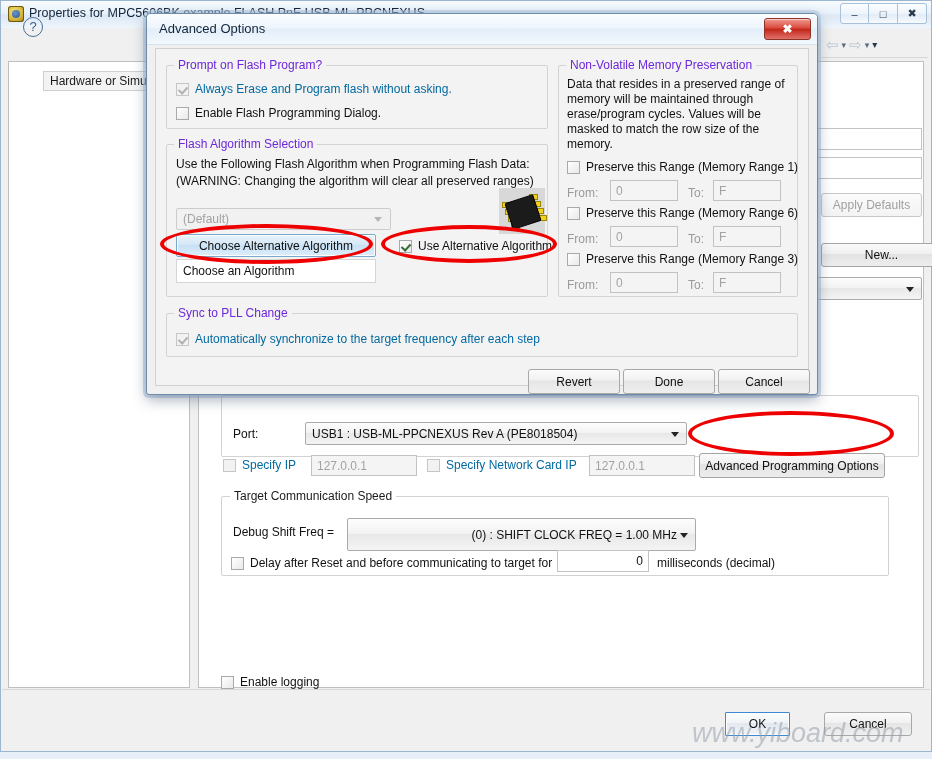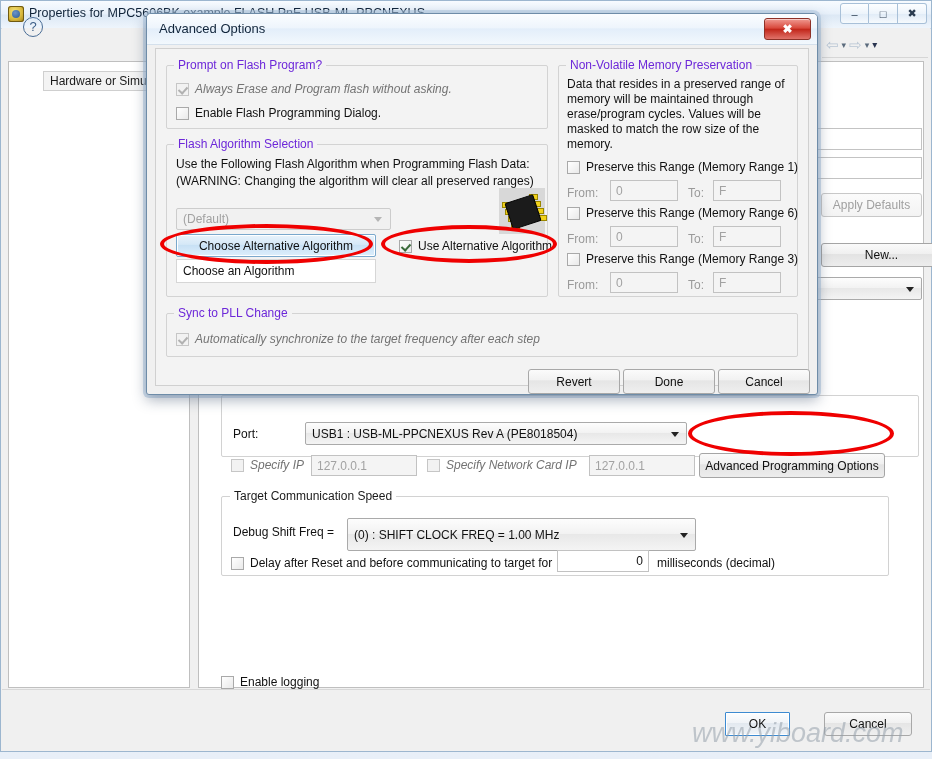--- a/index.html
+++ b/index.html
@@ -142,21 +142,21 @@
   .cbx.dis { border-color: #c6c6c6; background: #f2f2f2; }
   .cbx.chk:after {
     content:""; position:absolute; left:3px; top:1px; width:4px; height:7px;
     border: solid #3a6a3a; border-width: 0 2px 2px 0; transform: rotate(42deg);
   }
   .cbx.chk.dis:after { border-color: #b1b1b1; }
 
   .cbx-row { position: absolute; display: flex; align-items: center; gap: 6px; }
   .cbx-row .cbx { position: relative; flex: 0 0 auto; }
   .cbx-row .t { font-size: 12px; color: #111; white-space: nowrap; }
-  .cbx-row .t.dim { color: #737373; font-style: italic; }
+  .cbx-row .t.dim { color: #0369a1; }
 
   
   .bg-bottom {
     position: absolute; left: 0; right: 0; bottom: 0; height: 60px;
     border-top: 1px solid #d8d8d8; background: #f0f0f0;
   }
   .help-icon {
     position: absolute; left: 22px; top: 16px; width: 20px; height: 20px;
     border: 1.6px solid #4a6d96; border-radius: 50%;
     color: #3c5f88; font-size: 13px; text-align: center; line-height: 18px;
@@ -324,39 +324,39 @@
         <div class="mp-combo" style="left:600px; top:215px; width:123px; height:23px;">
           <span class="cv"></span>
         </div>
 
         <div class="gbox" style="left:22px; top:333px; width:698px; height:62px;"></div>
         <div class="lbl" style="left:34px; top:365px;">Port:</div>
         <div class="mp-combo" style="left:106px; top:360px; width:382px; height:23px;">
           <span class="cv">USB1 : USB-ML-PPCNEXUS Rev A (PE8018504)</span>
         </div>
 
-        <div class="cbx-row" style="left:32px; top:396px;">
+        <div class="cbx-row" style="left:24px; top:396px;">
           <span class="cbx dis"></span>
           <span class="t dim">Specify IP</span>
         </div>
         <div class="txt dim" style="left:112px; top:393px; width:106px; height:21px;">127.0.0.1</div>
 
         <div class="cbx-row" style="left:228px; top:396px;">
           <span class="cbx dis"></span>
           <span class="t dim">Specify Network Card IP</span>
         </div>
         <div class="txt dim" style="left:390px; top:393px; width:106px; height:21px;">127.0.0.1</div>
 
         <div class="mp-btn" style="left:500px; top:391px; width:186px; height:25px;">Advanced Programming Options</div>
 
         <div class="gbox" style="left:22px; top:434px; width:668px; height:80px;">
           <span class="lg">Target Communication Speed</span>
         </div>
         <div class="lbl" style="left:34px; top:463px;">Debug Shift Freq =</div>
-        <div class="mp-combo" style="left:148px; top:456px; width:349px; height:33px;">
+        <div class="mp-combo" style="left:148px; top:456px; width:349px; height:33px;justify-content:flex-end;">
           <span class="cv">(0) : SHIFT CLOCK FREQ = 1.00 MHz</span>
         </div>
 
         <div class="cbx-row" style="left:32px; top:494px;">
           <span class="cbx"></span>
           <span class="t">Delay after Reset and before communicating to target for</span>
         </div>
         <div class="txt right" style="left:358px; top:488px; width:92px; height:22px;">0</div>
         <div class="lbl" style="left:458px; top:494px;">milliseconds (decimal)</div>
 

